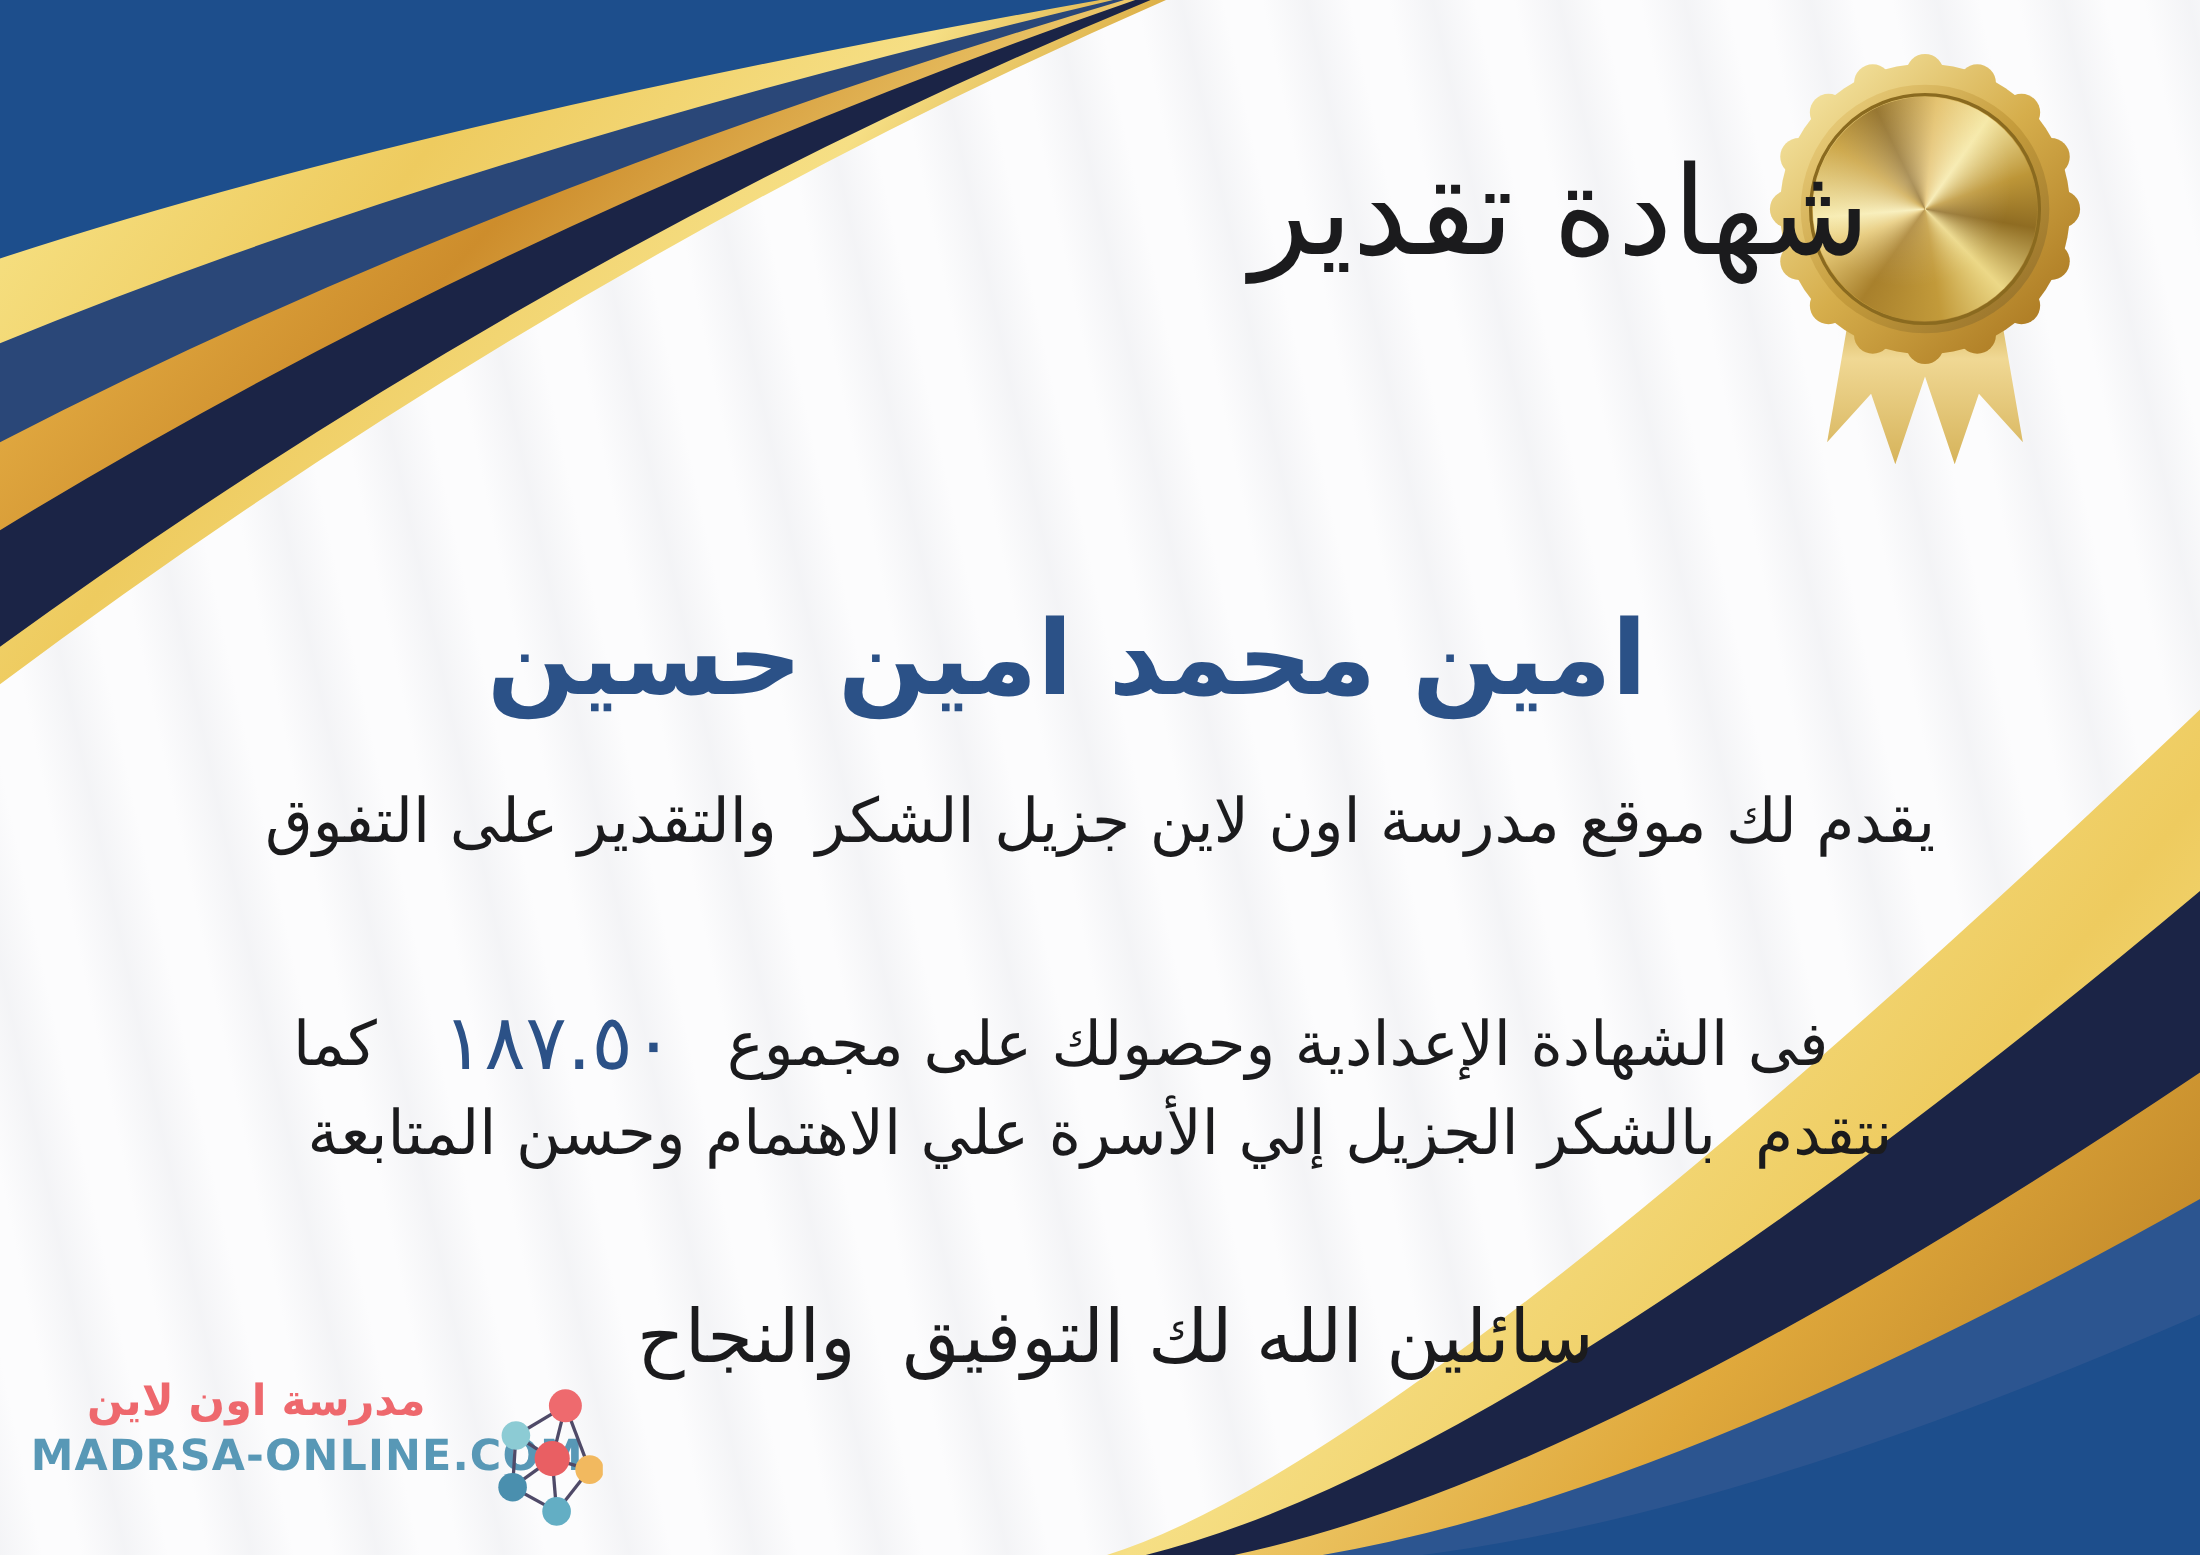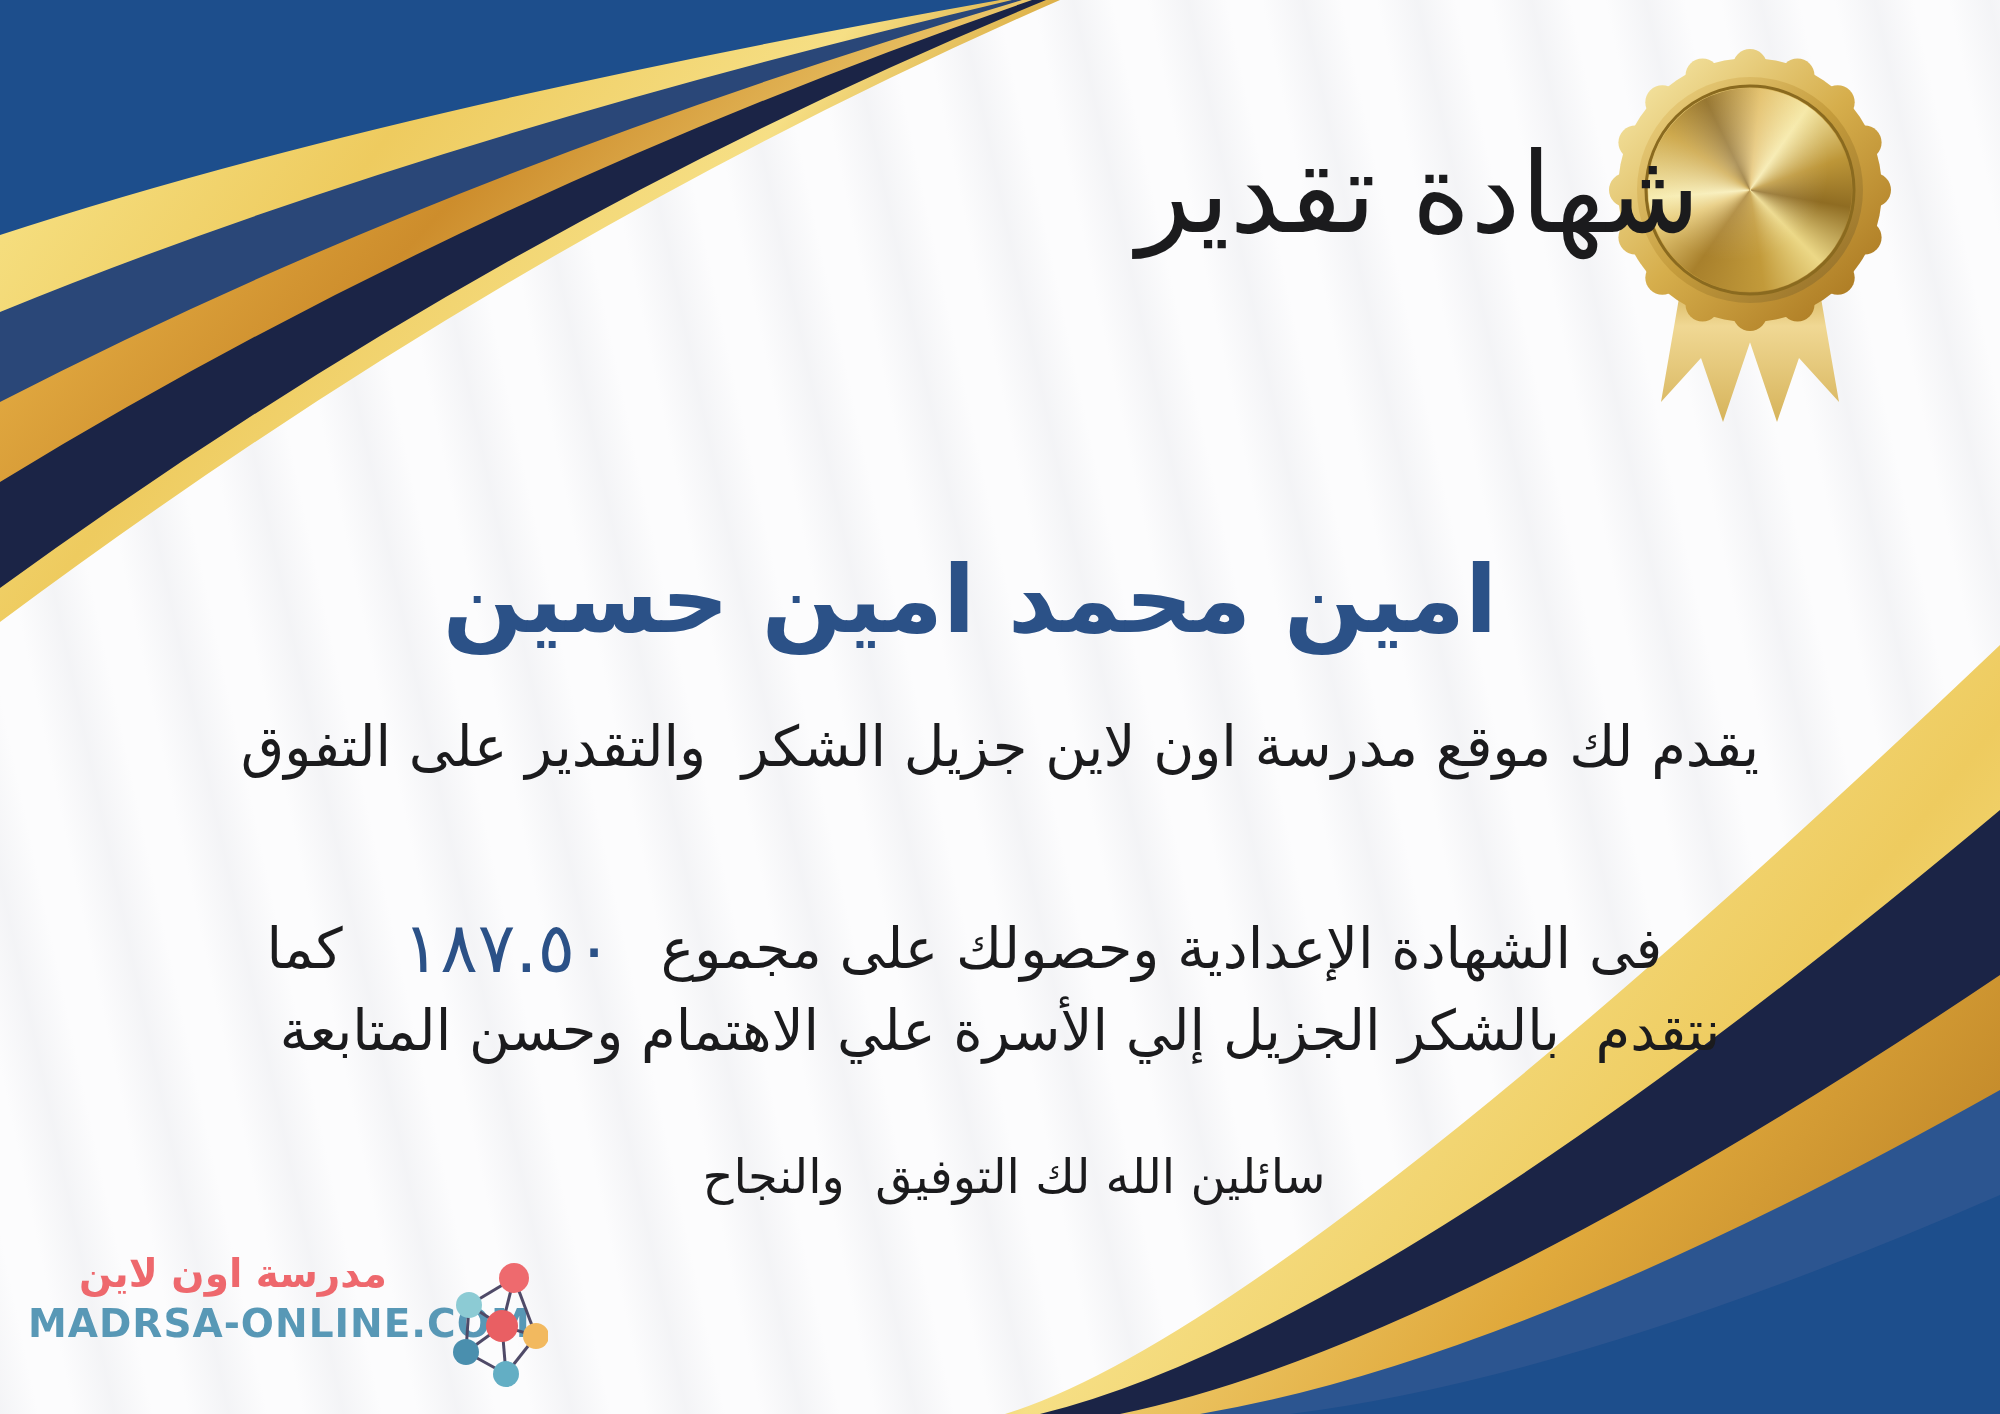--- a/index.html
+++ b/index.html
@@ -40,23 +40,23 @@
   .l1{top:714px;}
   .l2{top:838px;}
   .l3{top:958px;margin-top:40px;}
   .score{
     font-size:70px;
     color:var(--name-blue,#2b5187);
     margin:0 48px 0 60px;
     position:relative;top:4px;
   }
   .closing{
-    position:absolute;top:1148px;left:0;right:0;
+    position:absolute;top:1176px;left:0;right:0;
     text-align:center;direction:rtl;
-    font-size:48px;color:var(--text-black,#1b1b1d);
+    font-size:67px;color:var(--text-black,#1b1b1d);
     white-space:pre;
     margin-left:28px;
   }
 
   
   .medal{position:absolute;left:1595px;top:40px;width:310px;height:390px;}
   .medal svg{position:absolute;left:0;top:0;}
   .medal-disc{
     position:absolute;left:53px;top:48px;width:204px;height:204px;
     border-radius:50%;

